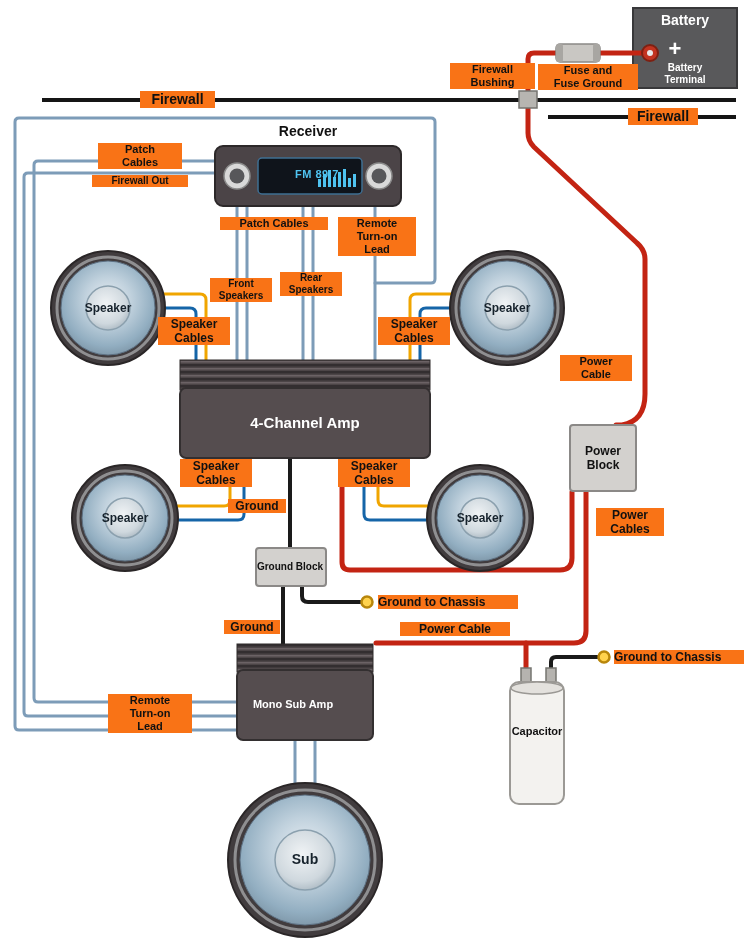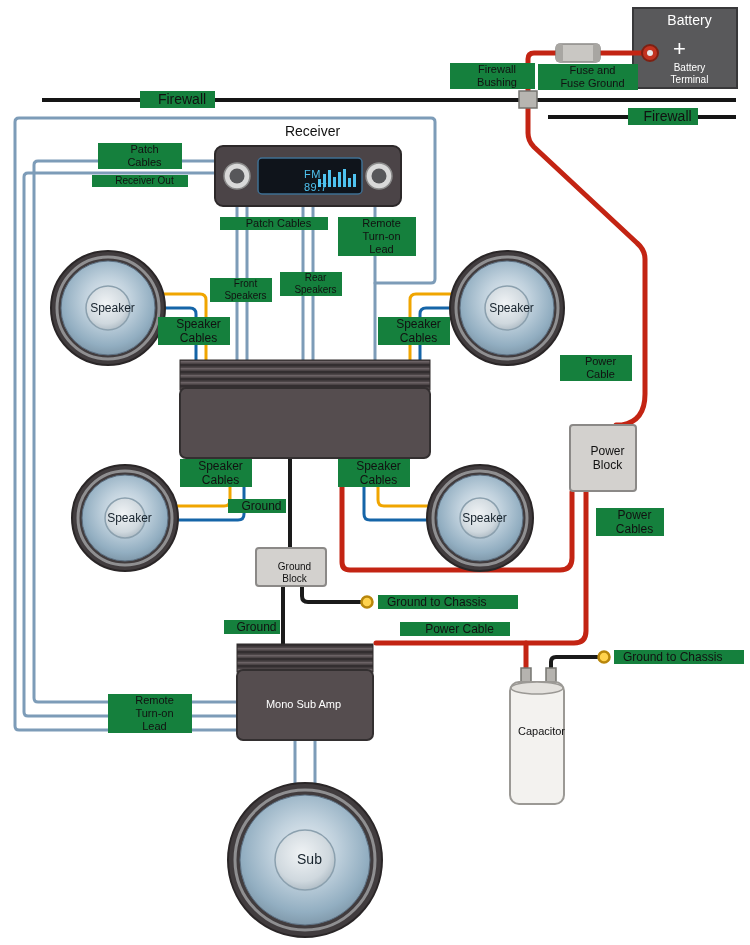--- a/index.html
+++ b/index.html
@@ -1,21 +1,21 @@
 <!DOCTYPE html>
 <html><head>
 <meta charset="utf-8">
 <style>
   * { margin:0; padding:0; box-sizing:border-box; }
   body { font-family:"Liberation Sans", sans-serif; background:#fff; }
   .stage { position:relative; width:750px; height:945px; background:#ffffff; overflow:hidden; }
   svg.layer { position:absolute; left:0; top:0; }
-  .lbl { position:absolute; font-weight:normal; color:#111; text-align:center;
-         white-space:pre-line; line-height:1.18; font-size:12px;padding-left:9px; }
-  .lbl.bg { background:#15803d; }
+  .lbl { position:absolute; font-weight:bold; color:#111; text-align:center;
+         white-space:pre-line; line-height:1.18; font-size:12px; }
+  .lbl.bg { background:#f97316; }
   .lbl.left { text-align:left; }
   .lbl.white { color:#ffffff; }
   .s10 { font-size:10px; } .s11 { font-size:11px; } .s13 { font-size:11px; }
   .s14 { font-size:14px; } .s15 { font-size:15px; } .s22 { font-size:22px; }
   .display-text { color:#4fc3f0; letter-spacing:.5px; }
   .spk { color:#16222c; }
 </style>
 </head>
 <body>
 
@@ -188,21 +188,21 @@
 <div class="lbl s14 white" style="left:633px; top:12px; width:104px;">Battery</div>
 <div class="lbl s22 white" style="left:662px; top:36px; width:26px;">+</div>
 <div class="lbl s10 white" style="left:633px; top:62px; width:104px;">Battery
 Terminal</div>
 
 <div class="lbl s14" style="left:248px; top:123px; width:120px;">Receiver</div>
 <div class="lbl s11 display-text left" style="left:263px; top:168px; width:52px;margin-left:32px;">FM 89.7</div>
 
 <div class="lbl s13 bg" style="left:98px; top:143px; width:84px;">Patch
 Cables</div>
-<div class="lbl s10 bg" style="left:92px; top:175px; width:96px;">Receiver Out</div>
+<div class="lbl s10 bg" style="left:92px; top:175px; width:96px;">Firewall Out</div>
 
 <div class="lbl s13 bg" style="left:220px; top:217px; width:108px;">Patch Cables</div>
 <div class="lbl s10 bg" style="left:210px; top:236px; width:62px;margin-top:42px;">Front
 Speakers</div>
 <div class="lbl s10 bg" style="left:280px; top:236px; width:62px;margin-top:36px;">Rear
 Speakers</div>
 <div class="lbl s13 bg" style="left:338px; top:217px; width:78px;">Remote
 Turn-on
 Lead</div>
 
@@ -213,21 +213,22 @@
 <div class="lbl bg" style="left:180px; top:459px; width:72px;">Speaker
 Cables</div>
 <div class="lbl bg" style="left:338px; top:459px; width:72px;">Speaker
 Cables</div>
 
 <div class="lbl spk" style="left:68px; top:301px; width:80px;">Speaker</div>
 <div class="lbl spk" style="left:467px; top:301px; width:80px;">Speaker</div>
 <div class="lbl spk" style="left:85px; top:511px; width:80px;">Speaker</div>
 <div class="lbl spk" style="left:440px; top:511px; width:80px;">Speaker</div>
 
-<div class="lbl s13 white" style="left:245px; top:698px; width:108px;">Mono Sub Amp</div>
+<div class="lbl s15 white" style="left:180px; top:414px; width:250px;">4-Channel Amp</div>
+<div class="lbl s13 white" style="left:239px; top:698px; width:108px;">Mono Sub Amp</div>
 
 <div class="lbl s13 bg" style="left:560px; top:355px; width:72px;">Power
 Cable</div>
 <div class="lbl" style="left:570px; top:444px; width:66px;">Power
 Block</div>
 <div class="lbl bg" style="left:596px; top:508px; width:68px;">Power
 Cables</div>
 <div class="lbl bg" style="left:400px; top:622px; width:110px;">Power Cable</div>
 
 <div class="lbl bg" style="left:228px; top:499px; width:58px;">Ground</div>

